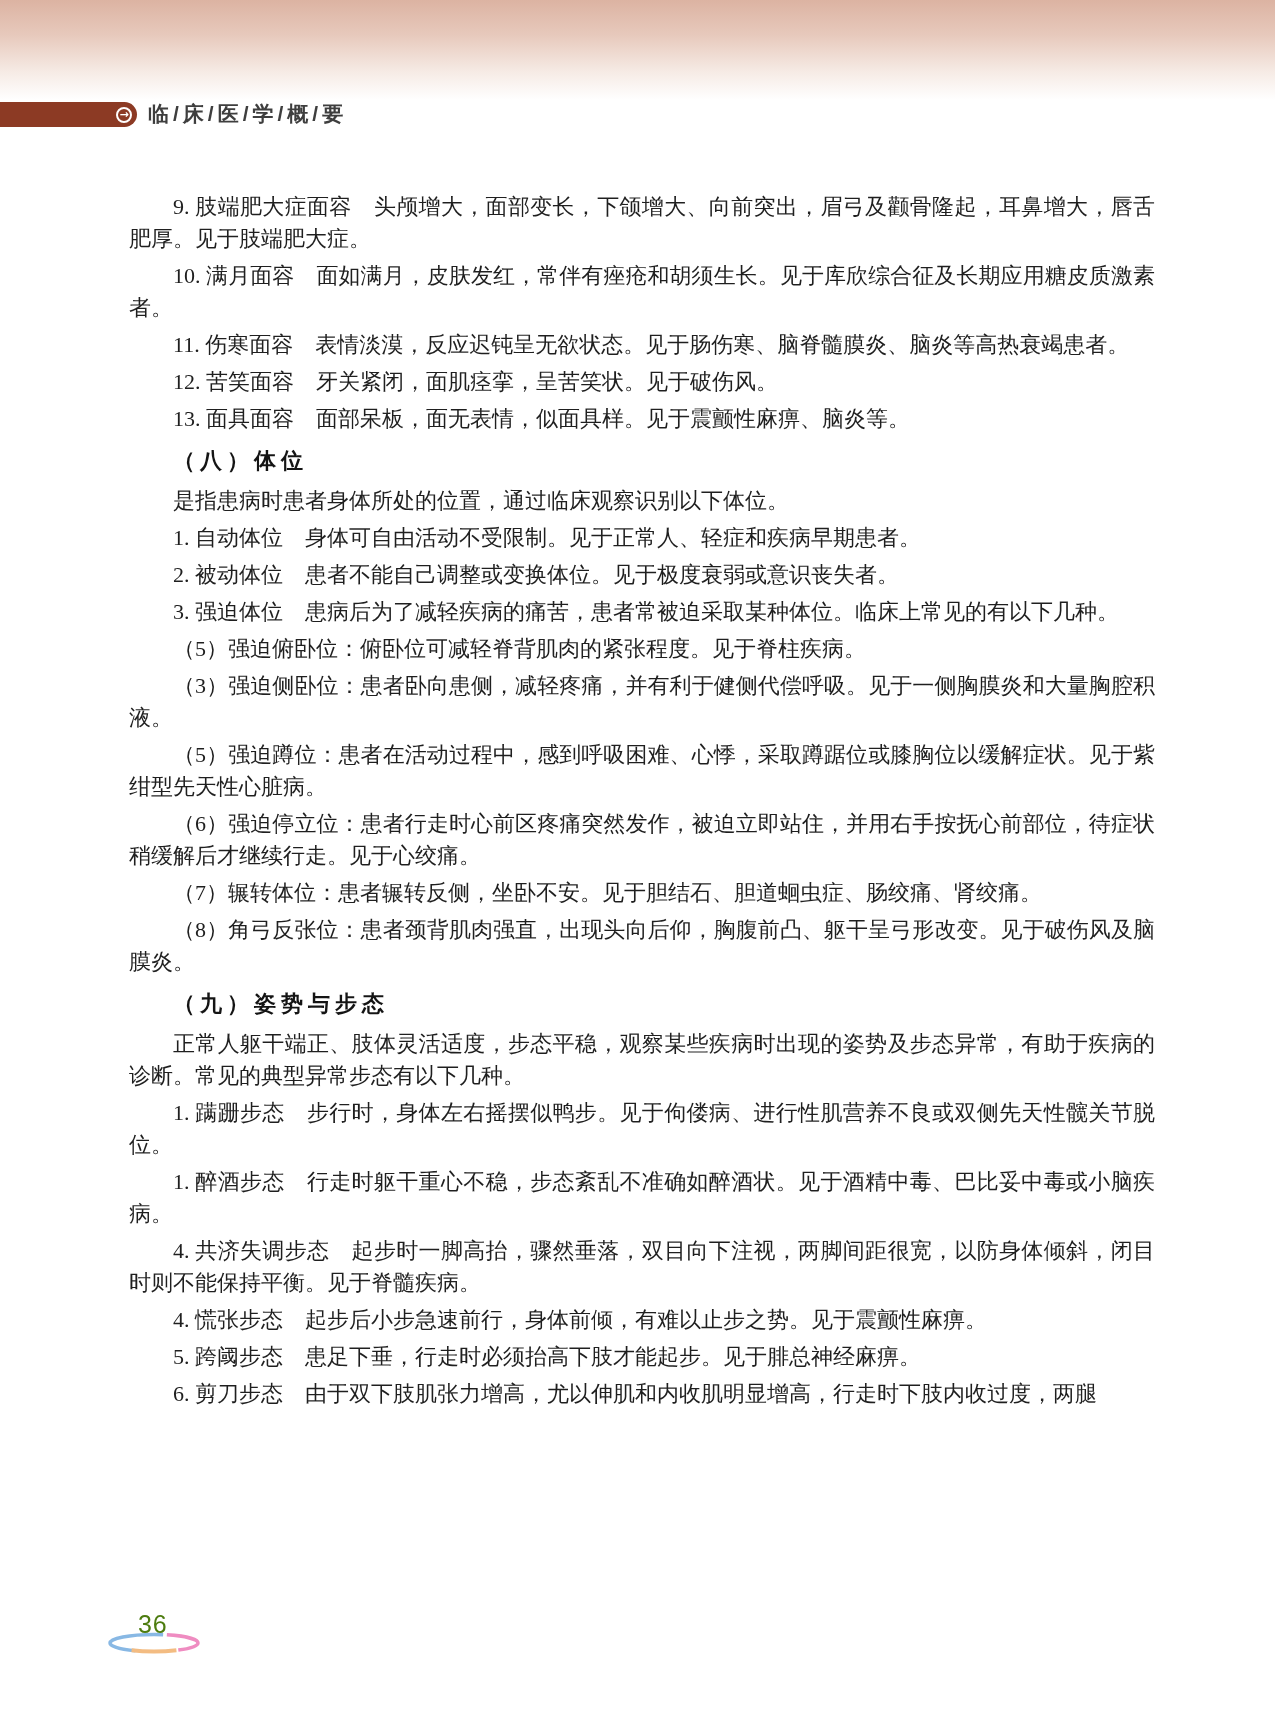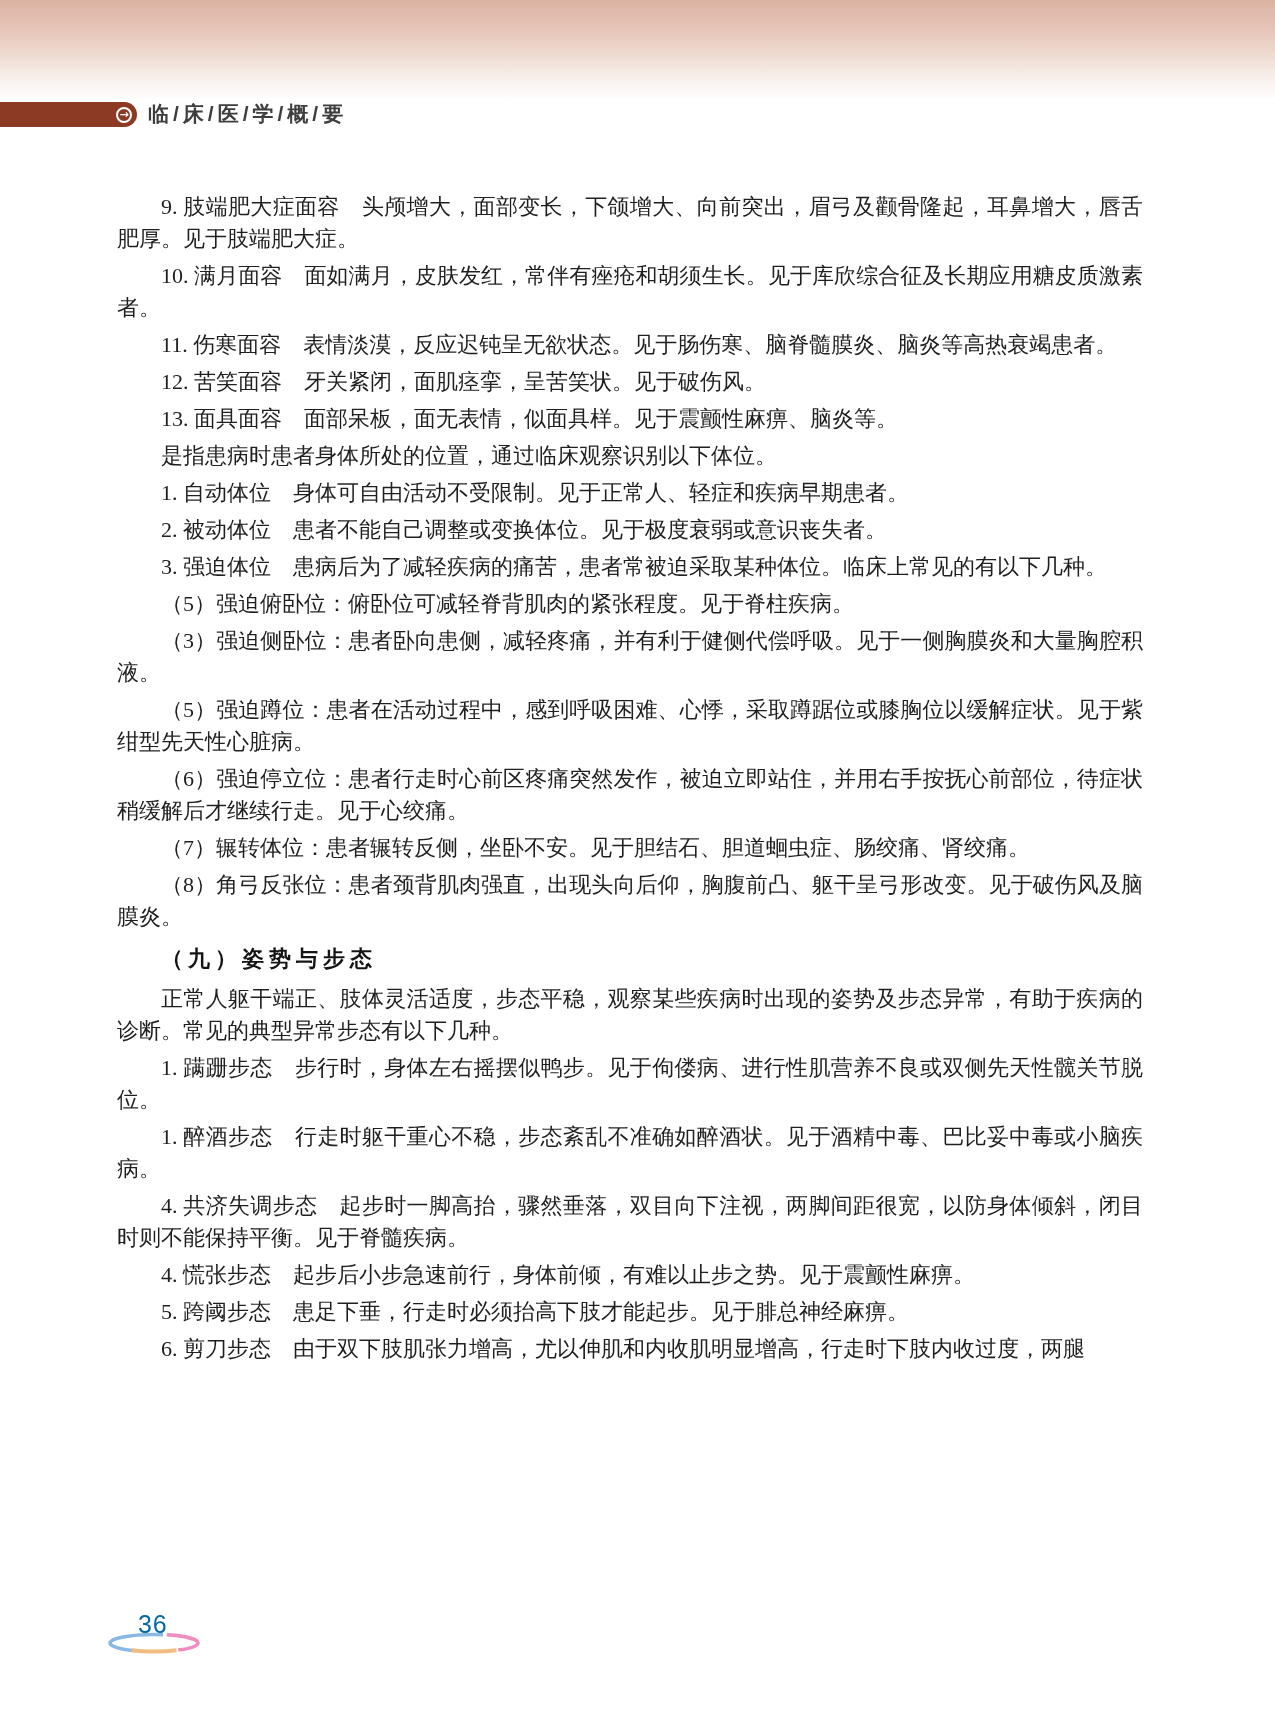--- a/index.html
+++ b/index.html
@@ -43,21 +43,21 @@
     left: 148px; top: 100px;
     height: 28px; line-height: 28px;
     font-family: "Liberation Sans", "DejaVu Sans", sans-serif;
     font-size: 21px;
     color: #3e3e3e;
     letter-spacing: 4px;
     font-weight: bold;
   }
   .content {
     position: absolute;
-    left: 117px; top: 186px;
+    left: 129px; top: 186px;
     width: 1026px;
     font-size: 22px;
     line-height: 32px;
     color: #1f1f1f;
     text-align: justify;
   }
   .content p {
     margin: 5px 0;
     text-indent: 2em;
   }
@@ -77,21 +77,21 @@
   .footer-pagenum svg {
     position: absolute;
     left: 0; bottom: 0;
   }
   .pagenum-text {
     position: absolute;
     left: 50%; top: 0;
     transform: translateX(-54%);
     font-family: "Liberation Sans", "DejaVu Sans", sans-serif;
     font-size: 25px;
-    color: #0369a1;
+    color: #4d7c0f;
     letter-spacing: 1px;
   }
 </style>
 </head>
 <body>
 
 <div class="page">
 
   <div class="top-gradient"></div>
 
@@ -100,20 +100,21 @@
   </div>
 
   <div class="header-title">临/床/医/学/概/要</div>
 
   <div class="content">
     <p>9. 肢端肥大症面容　头颅增大，面部变长，下颌增大、向前突出，眉弓及颧骨隆起，耳鼻增大，唇舌肥厚。见于肢端肥大症。</p>
     <p>10. 满月面容　面如满月，皮肤发红，常伴有痤疮和胡须生长。见于库欣综合征及长期应用糖皮质激素者。</p>
     <p>11. 伤寒面容　表情淡漠，反应迟钝呈无欲状态。见于肠伤寒、脑脊髓膜炎、脑炎等高热衰竭患者。</p>
     <p>12. 苦笑面容　牙关紧闭，面肌痉挛，呈苦笑状。见于破伤风。</p>
     <p>13. 面具面容　面部呆板，面无表情，似面具样。见于震颤性麻痹、脑炎等。</p>
+    <h3>（八）体位</h3>
     <p>是指患病时患者身体所处的位置，通过临床观察识别以下体位。</p>
     <p>1. 自动体位　身体可自由活动不受限制。见于正常人、轻症和疾病早期患者。</p>
     <p>2. 被动体位　患者不能自己调整或变换体位。见于极度衰弱或意识丧失者。</p>
     <p>3. 强迫体位　患病后为了减轻疾病的痛苦，患者常被迫采取某种体位。临床上常见的有以下几种。</p>
     <p>（5）强迫俯卧位：俯卧位可减轻脊背肌肉的紧张程度。见于脊柱疾病。</p>
     <p>（3）强迫侧卧位：患者卧向患侧，减轻疼痛，并有利于健侧代偿呼吸。见于一侧胸膜炎和大量胸腔积液。</p>
     <p>（5）强迫蹲位：患者在活动过程中，感到呼吸困难、心悸，采取蹲踞位或膝胸位以缓解症状。见于紫绀型先天性心脏病。</p>
     <p>（6）强迫停立位：患者行走时心前区疼痛突然发作，被迫立即站住，并用右手按抚心前部位，待症状稍缓解后才继续行走。见于心绞痛。</p>
     <p>（7）辗转体位：患者辗转反侧，坐卧不安。见于胆结石、胆道蛔虫症、肠绞痛、肾绞痛。</p>
     <p>（8）角弓反张位：患者颈背肌肉强直，出现头向后仰，胸腹前凸、躯干呈弓形改变。见于破伤风及脑膜炎。</p>

